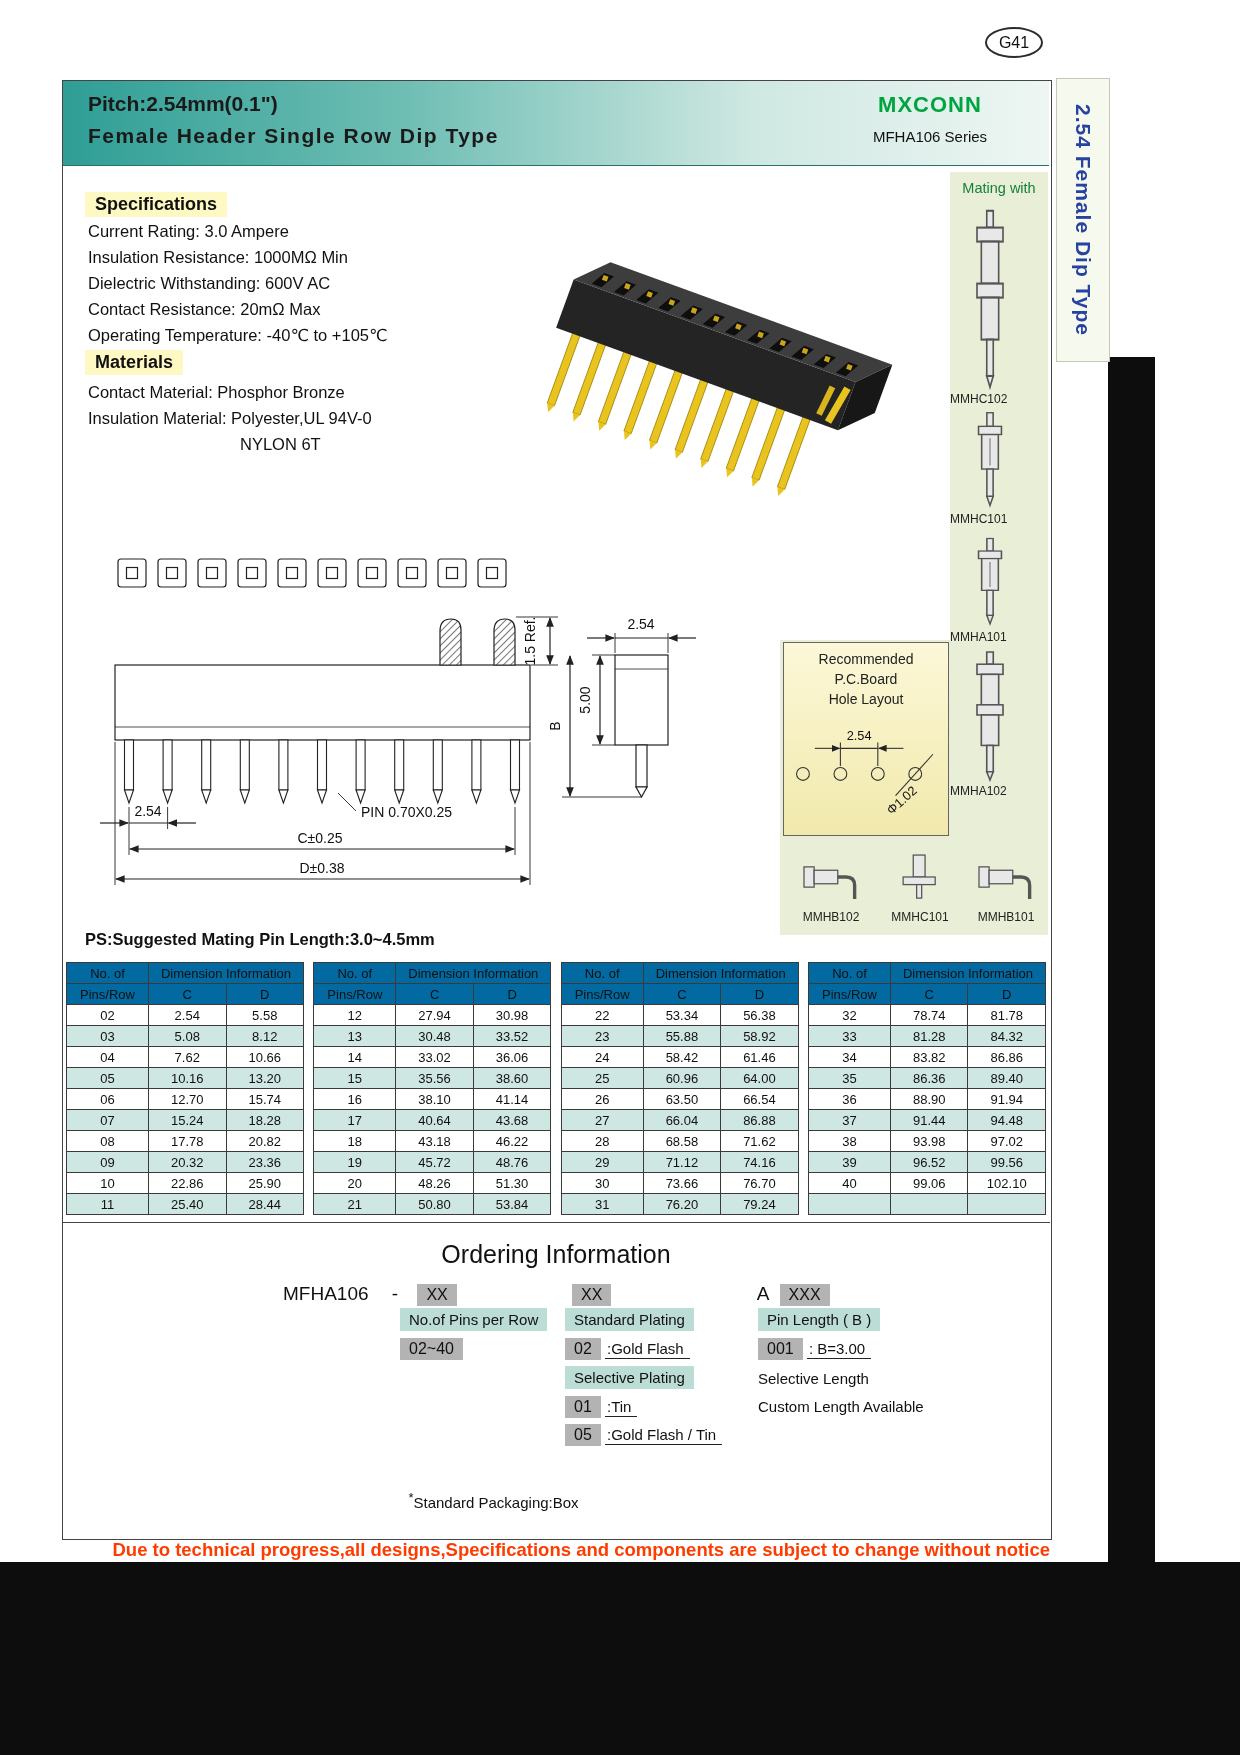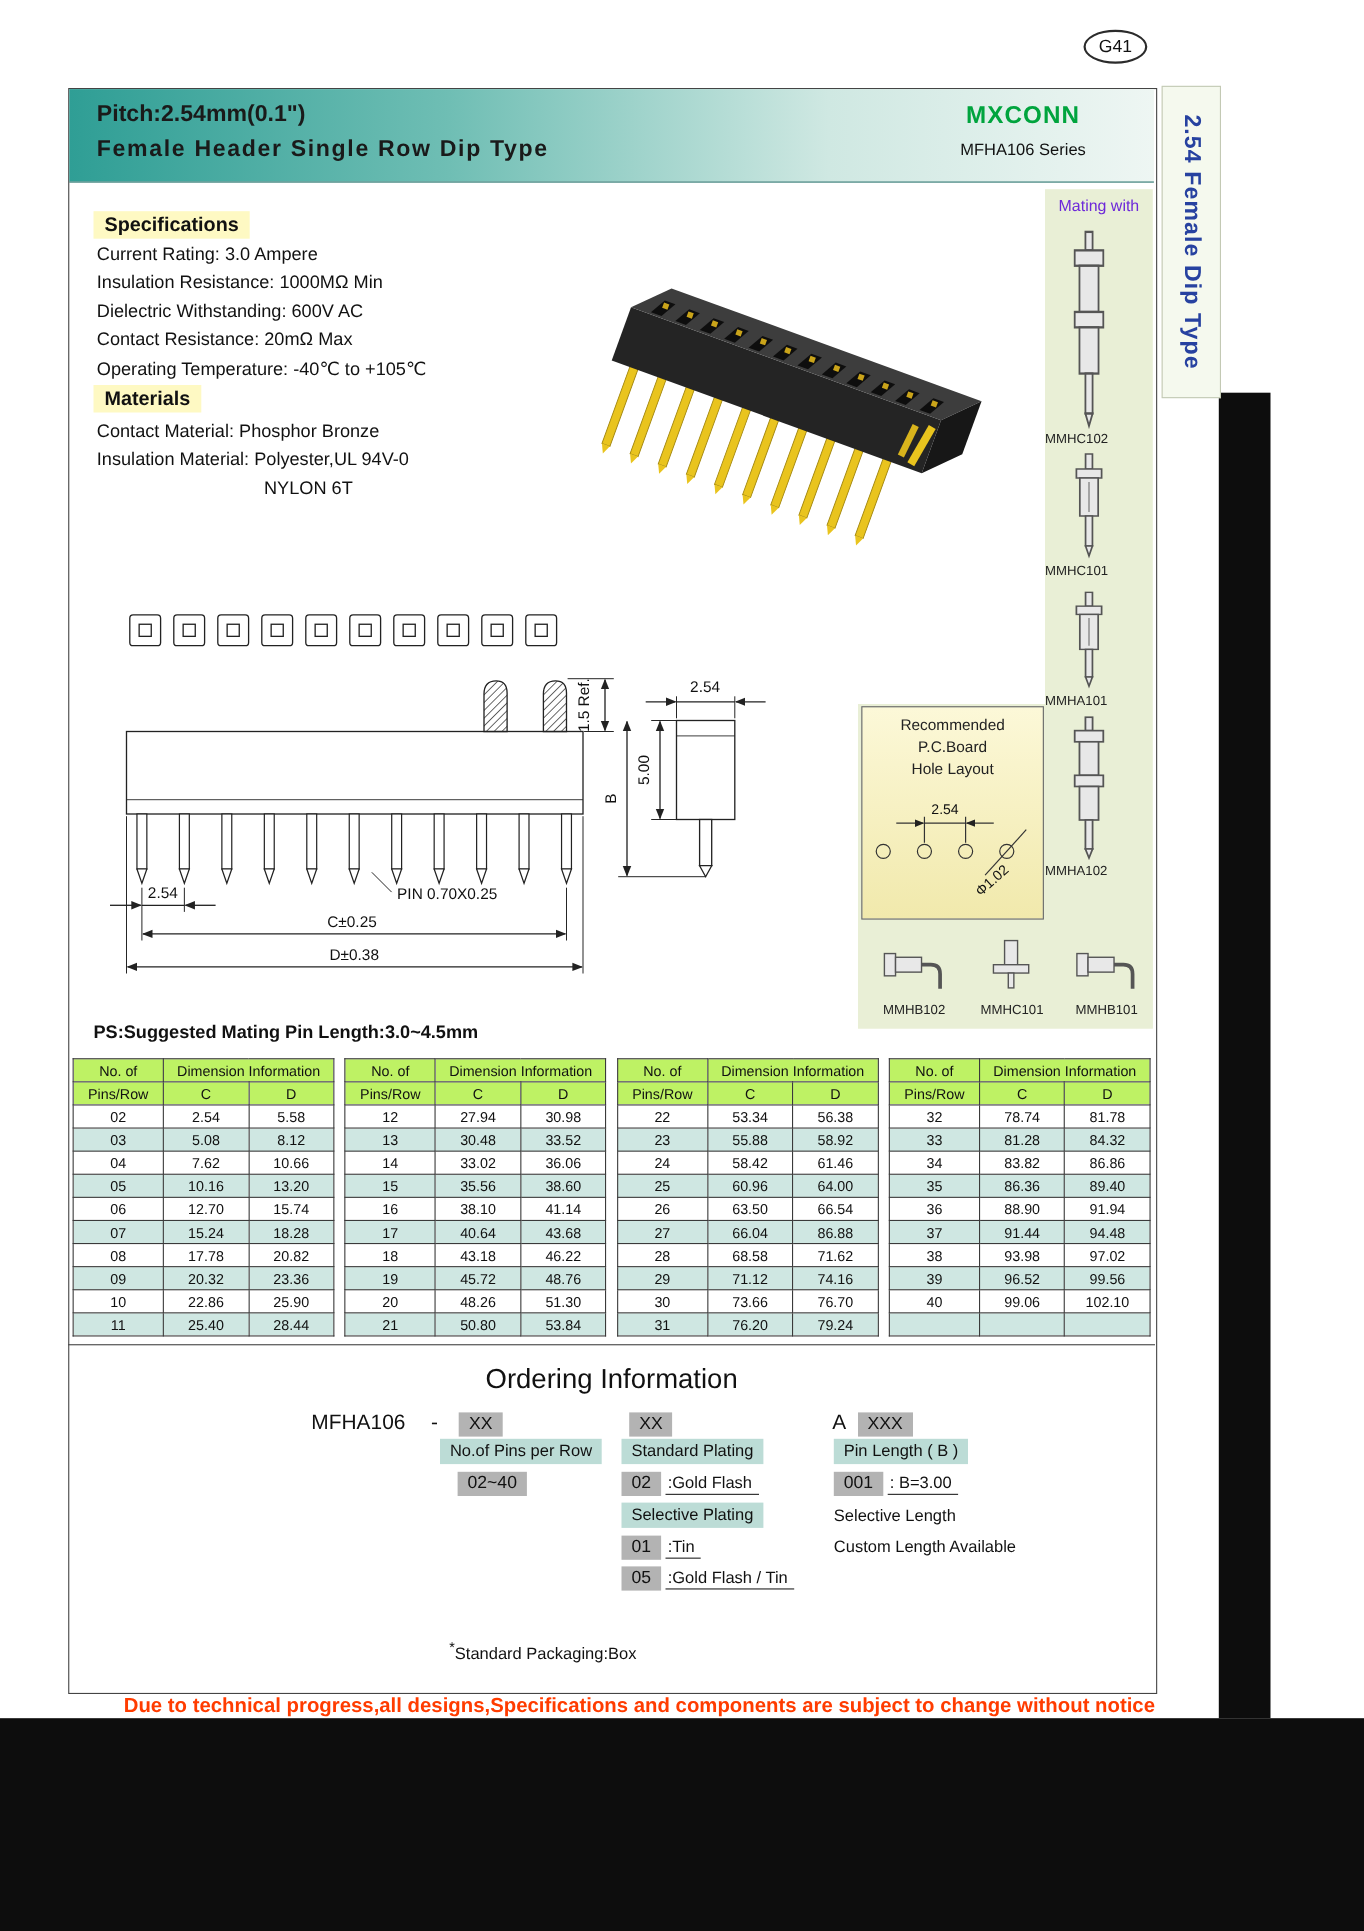--- a/index.html
+++ b/index.html
@@ -38,21 +38,21 @@
   .spec-head{left:85px;top:192px;}
   .spec-line{left:88px;width:430px;font-size:16.5px;height:26px;}
   .mat-head{left:85px;top:350px;}
   .indent{padding-left:152px;}
 
   
   .photo{left:515px;top:205px;}
 
   
   .right-panel{left:950px;top:172px;width:98px;height:763px;background:#e9efd6;}
-  .mating-label{left:950px;top:180px;width:98px;text-align:center;font-size:14.5px;color:#6d28d9;}
+  .mating-label{left:950px;top:180px;width:98px;text-align:center;font-size:14.5px;color:#15803d;}
   .mate-block{position:absolute;left:950px;width:80px;text-align:left;}
   .mate-block svg{display:block;margin:0 auto;}
   .mate-label{font-size:12px;color:#222;margin-top:2px;}
 
   
   .pcb-bg{left:780px;top:640px;width:170px;height:295px;background:#e9efd6;}
   .bottom-strip{left:780px;top:838px;width:268px;height:97px;background:#e9efd6;}
   .pcb-box{left:783px;top:642px;width:164px;height:192px;border:1px solid #666;
            background:linear-gradient(180deg,#fcf8d8 0%,#f1e9ac 100%);}
   .pcb-text{text-align:center;font-size:14px;color:#222;line-height:20px;padding-top:6px;}
@@ -65,21 +65,21 @@
   svg text{font-family:"Liberation Sans","DejaVu Sans",sans-serif;}
   .dimtext{font-size:14px;fill:#111;stroke:none;}
 
   .ps-note{left:85px;top:930px;font-size:16.5px;font-weight:bold;}
 
   
   .table-wrap{left:66px;top:962px;width:980px;display:flex;justify-content:space-between;}
   table.dim-table{border-collapse:collapse;width:238px;table-layout:fixed;}
   .dim-table th,.dim-table td{border:1px solid #3a3a3a;text-align:center;font-size:13px;
       font-weight:normal;height:20px;padding:0;overflow:hidden;white-space:nowrap;}
-  .dim-table th{background:#bef264;}
+  .dim-table th{background:#0369a1;}
   .dim-table col.c1{width:82px;}
   .dim-table tbody tr:nth-child(even){background:#cfe7e2;}
   .divider{left:62px;top:1222px;width:988px;border-top:1px solid #444;}
 
   
   .order-title{left:62px;top:1240px;width:988px;text-align:center;font-size:25px;color:#111;}
   .part-row{left:283px;top:1283px;font-size:19px;}
   .chip-gray{background:#b3b3b3;padding:2px 9px;font-size:16px;display:inline-block;color:#111;}
   .chip-teal{background:#bcdcd6;padding:3px 9px;font-size:15px;display:inline-block;color:#111;}
   .o-item{position:absolute;font-size:15px;}
@@ -671,21 +671,21 @@
   <div class="abs part-row">
     <span>MFHA106</span>
     <span style="margin-left:18px">-</span>
     <span class="chip-gray" style="margin-left:14px">XX</span>
     <span class="chip-gray" style="margin-left:110px">XX</span>
     <span style="margin-left:140px">A</span>
     <span class="chip-gray" style="margin-left:6px">XXX</span>
   </div>
 
   <div class="o-item" style="left:400px;top:1308px"><span class="chip-teal">No.of Pins per Row</span></div>
-  <div class="o-item" style="left:416px;top:1338px"><span class="chip-gray">02~40</span></div>
+  <div class="o-item" style="left:400px;top:1338px"><span class="chip-gray">02~40</span></div>
 
   <div class="o-item" style="left:565px;top:1308px"><span class="chip-teal">Standard Plating</span></div>
   <div class="o-item" style="left:565px;top:1338px">
     <span class="chip-gray">02</span>
     <span class="u">:Gold Flash</span>
   </div>
   <div class="o-item" style="left:565px;top:1366px"><span class="chip-teal">Selective Plating</span></div>
   <div class="o-item" style="left:565px;top:1396px">
     <span class="chip-gray">01</span>
     <span class="u">:Tin</span>

